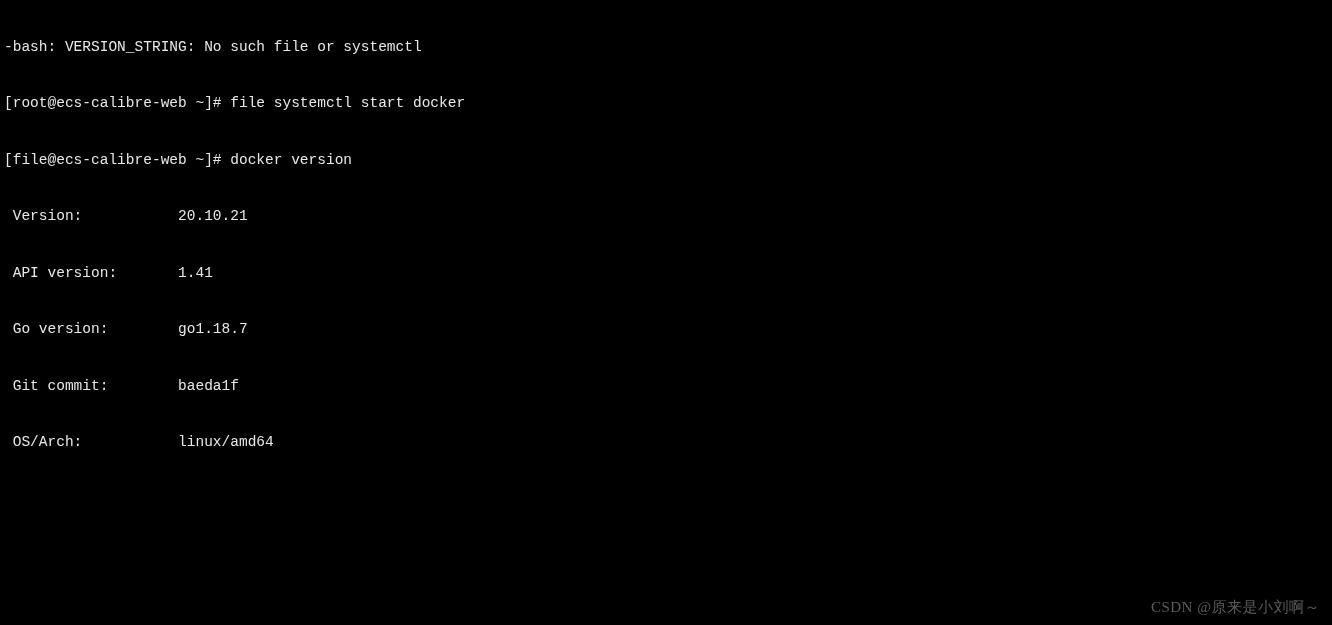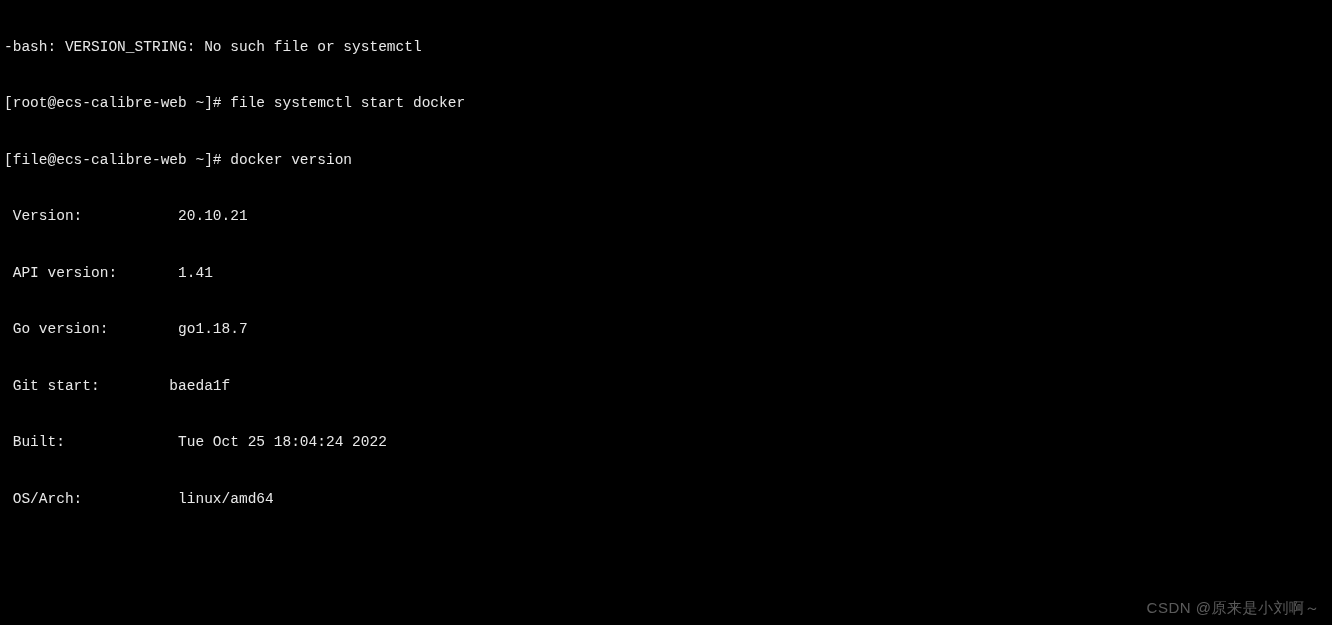--- a/index.html
+++ b/index.html
@@ -24,37 +24,36 @@
       padding: 0 4px;
     }
     .line {
       display: block;
     }
     .watermark {
       position: absolute;
       bottom: 8px;
       right: 12px;
       color: rgba(200, 200, 200, 0.45);
-      font-family: Liberation Sans, sans-serif;
+      font-family: Liberation Serif, serif;
       font-size: 15px;
       letter-spacing: 0.5px;
     }
   </style>
 </head>
 <body>
 
 <div class="terminal">
   <span class="line">-bash: VERSION_STRING: No such file or systemctl</span>
   <span class="line">[root@ecs-calibre-web ~]# file systemctl start docker</span>
   <span class="line">[file@ecs-calibre-web ~]# docker version</span>
   <span class="line"> Version:           20.10.21</span>
   <span class="line"> API version:       1.41</span>
   <span class="line"> Go version:        go1.18.7</span>
-  <span class="line"> Git start:        baeda1f</span>
-  <span class="line"> Built:             Tue Oct 25 18:04:24 2022</span>
+  <span class="line"> Git commit:        baeda1f</span>
   <span class="line"> OS/Arch:           linux/amd64</span>
   
   
   <span class="line"></span>
   
   
   
   
   
   

